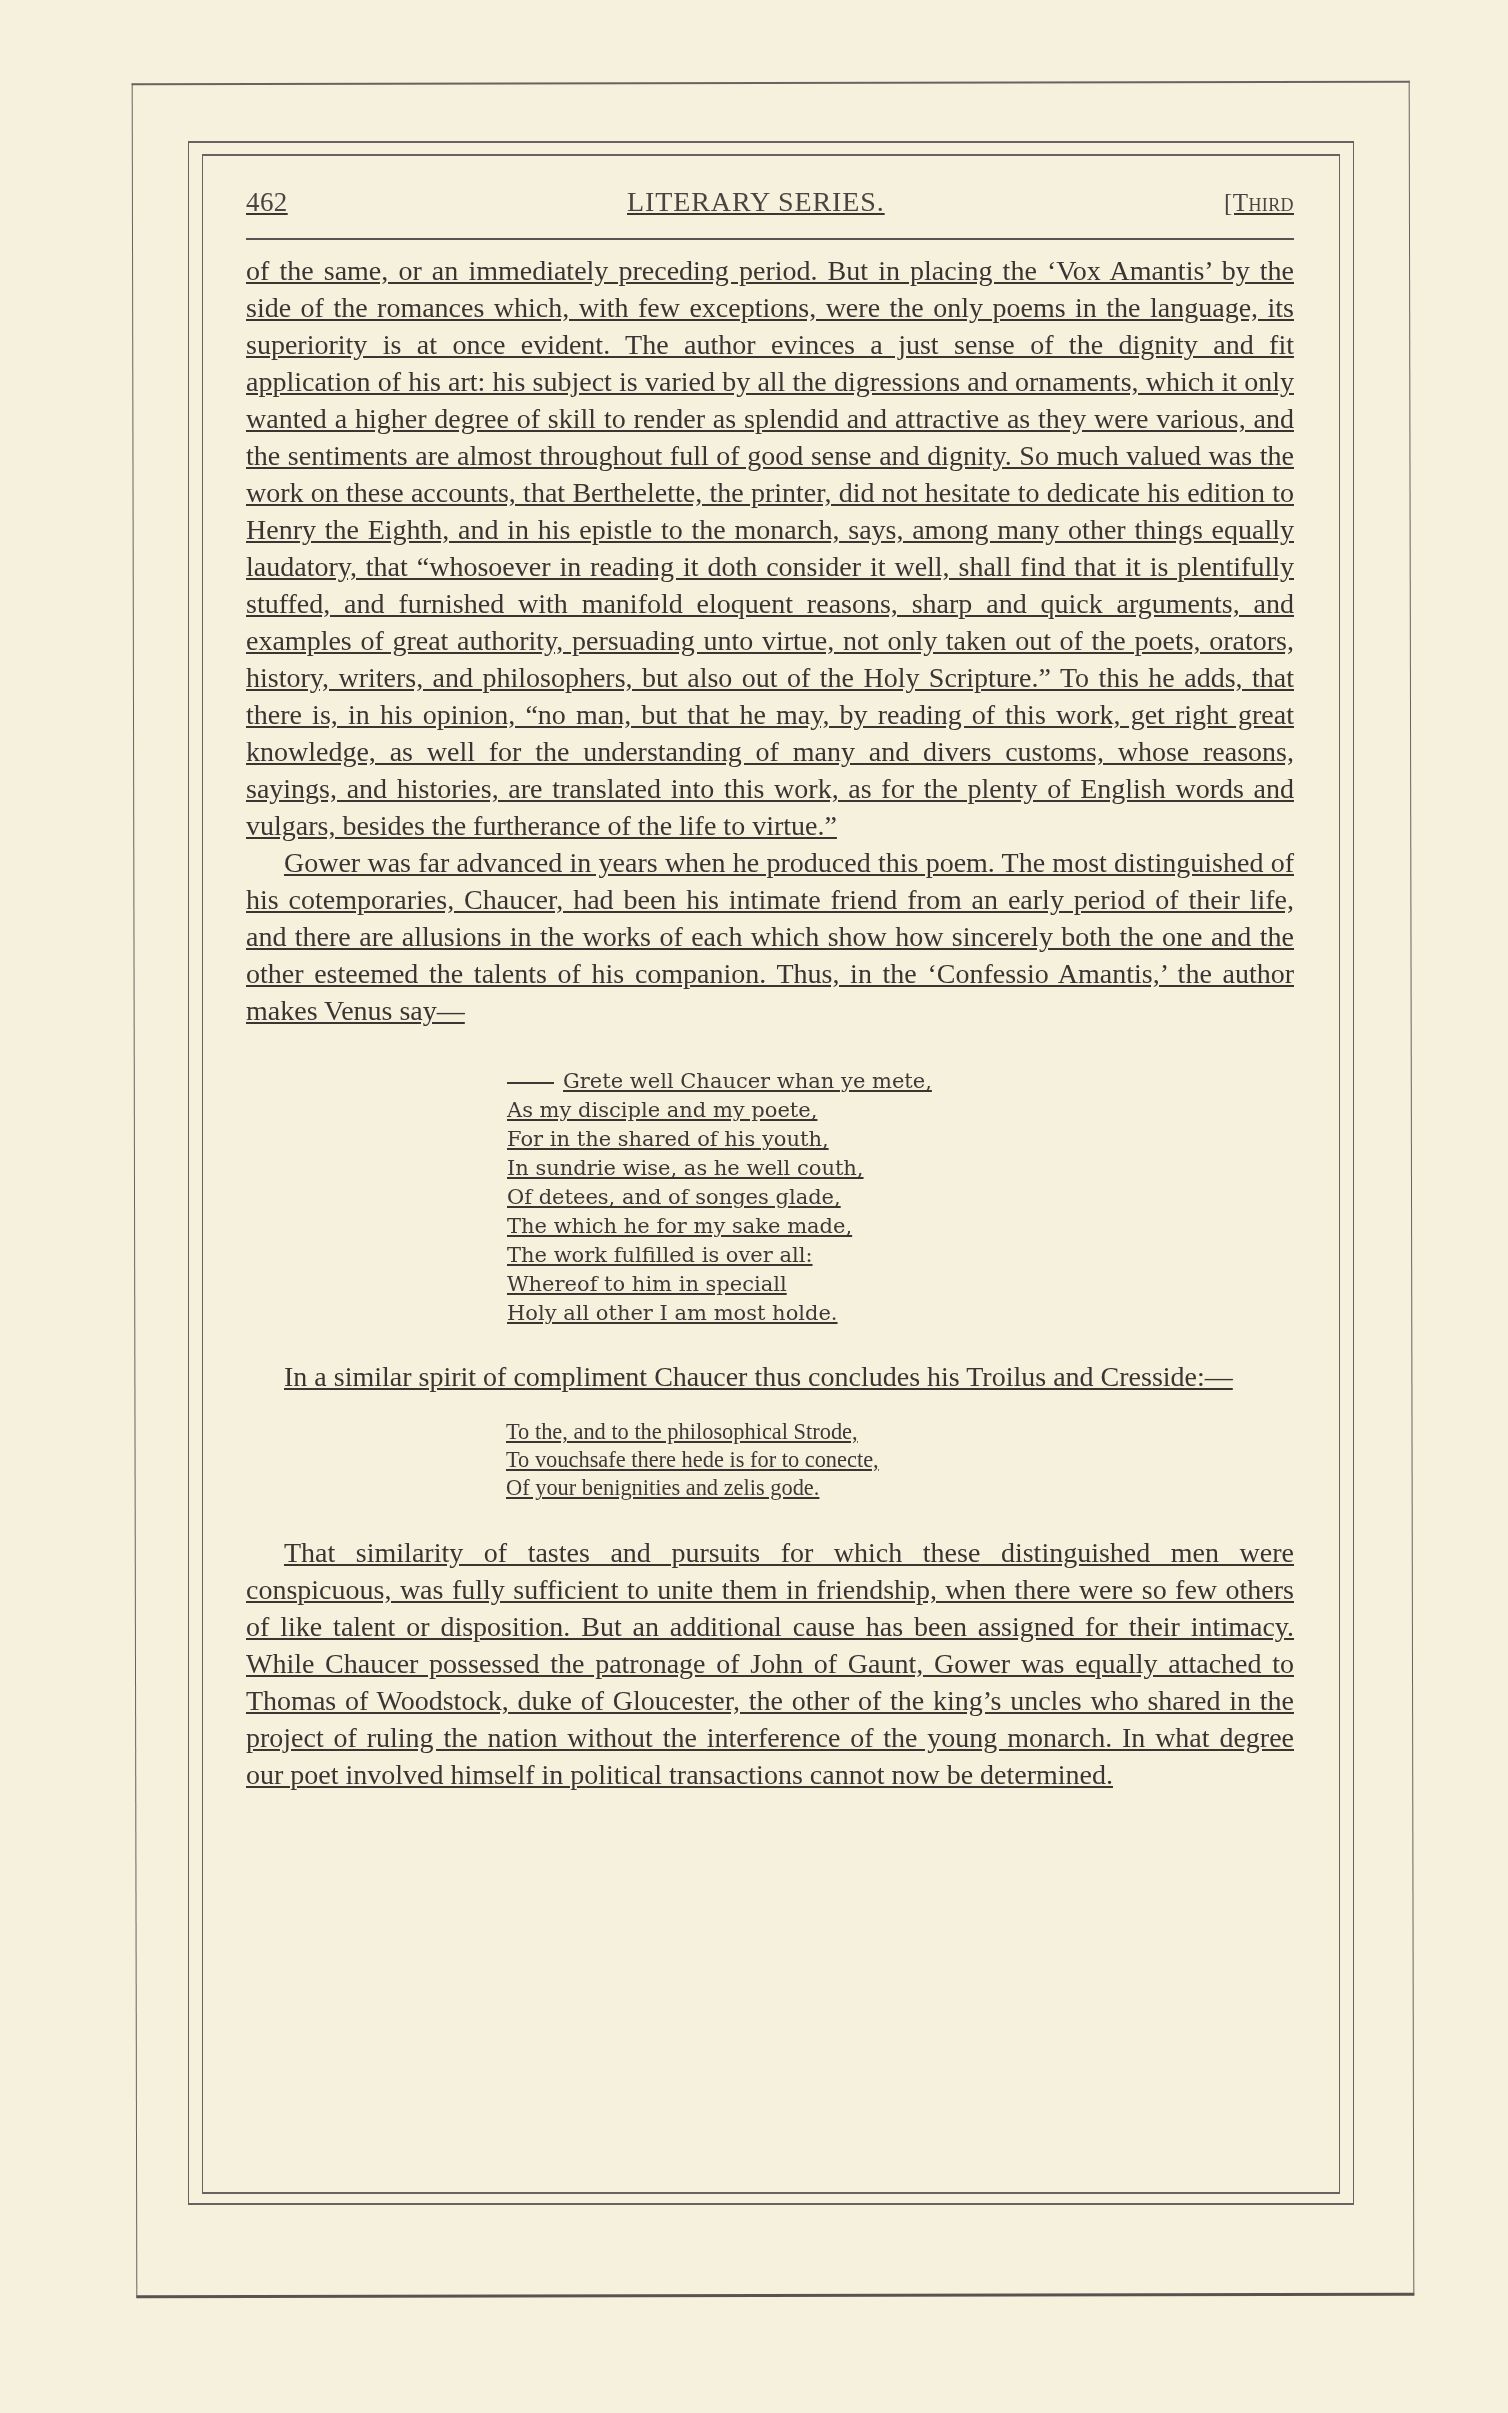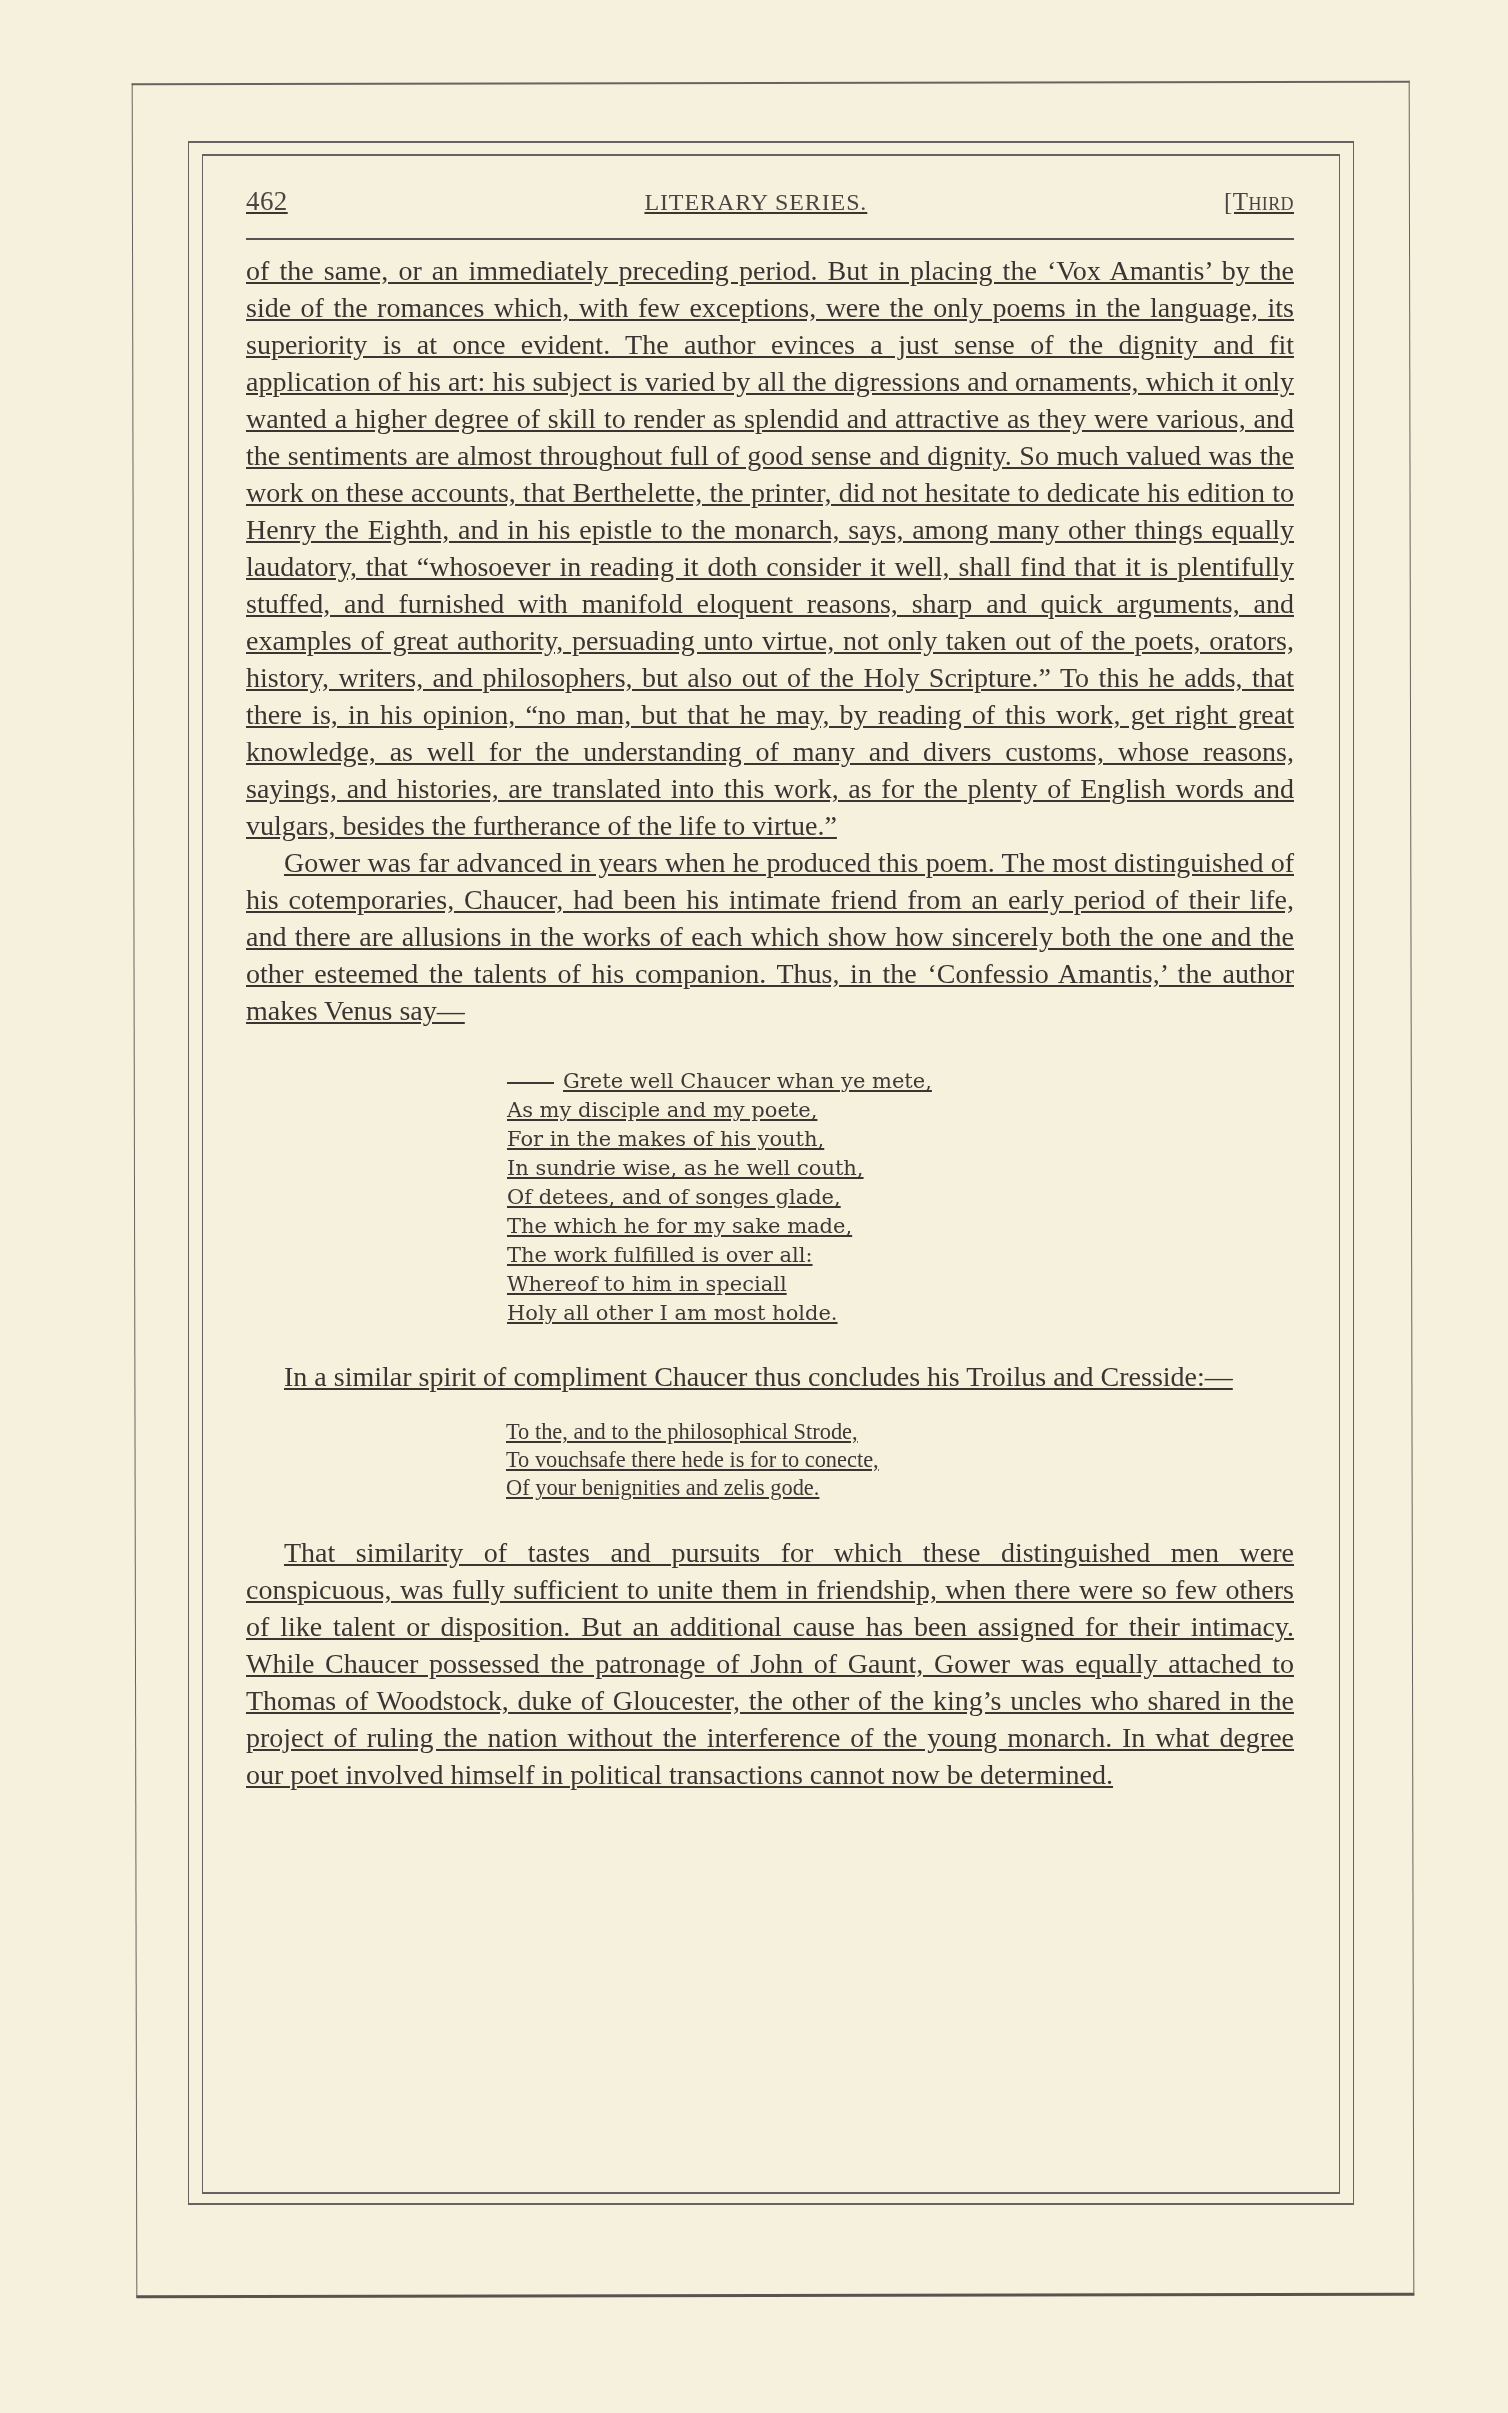--- a/index.html
+++ b/index.html
@@ -46,21 +46,21 @@
     .running-head {
       display: flex;
       justify-content: space-between;
       align-items: baseline;
       font-size: 27px;
       letter-spacing: 0.4px;
       color: #4a4442;
       height: 41px;
       padding-top: 7.2px;
     }
-    .running-head .title { font-size: 24px; letter-spacing: 0.9px; }
+    .running-head .title { font-size: 28px; letter-spacing: 0.9px; }
     .running-head .section { font-variant: small-caps; font-size: 25px; }
     .head-rule {
       border-top: 2.7px solid #5a5250;
       margin-top: 10.7px;
       margin-bottom: 12.5px;
     }
     .para {
       font-size: 28px;
       line-height: 37px;
       text-align: justify;
@@ -110,21 +110,21 @@
     <span class="section">[Third</span>
   </div>
   <div class="head-rule"></div>
 
   <p class="para">of the same, or an immediately preceding period.  But in placing the ‘Vox Amantis’ by the side of the romances which, with few exceptions, were the only poems in the language, its superiority is at once evident.  The author evinces a just sense of the dignity and fit application of his art: his subject is varied by all the digressions and ornaments, which it only wanted a higher degree of skill to render as splendid and attractive as they were various, and the sentiments are almost throughout full of good sense and dignity.  So much valued was the work on these accounts, that Berthelette, the printer, did not hesitate to dedicate his edition to Henry the Eighth, and in his epistle to the monarch, says, among many other things equally laudatory, that “whosoever in reading it doth consider it well, shall find that it is plentifully stuffed, and furnished with manifold eloquent reasons, sharp and quick arguments, and examples of great authority, persuading unto virtue, not only taken out of the poets, orators, history, writers, and philosophers, but also out of the Holy Scripture.”  To this he adds, that there is, in his opinion, “no man, but that he may, by reading of this work, get right great knowledge, as well for the understanding of many and divers customs, whose reasons, sayings, and histories, are translated into this work, as for the plenty of English words and vulgars, besides the furtherance of the life to virtue.”</p>
   <p class="para indent">Gower was far advanced in years when he produced this poem.  The most distinguished of his cotemporaries, Chaucer, had been his intimate friend from an early period of their life, and there are allusions in the works of each which show how sincerely both the one and the other esteemed the talents of his companion.  Thus, in the ‘Confessio Amantis,’ the author makes Venus say—</p>
 
   <ul class="verse verse-1">
     <li><span class="dash"></span><span>Grete well Chaucer whan ye mete,</span></li>
     <li>As my disciple and my poete,</li>
-    <li>For in the makes of his youth,</li>
+    <li>For in the shared of his youth,</li>
     <li>In sundrie wise, as he well couth,</li>
     <li>Of detees, and of songes glade,</li>
     <li>The which he for my sake made,</li>
     <li>The work fulfilled is over all:</li>
     <li>Whereof to him in speciall</li>
     <li>Holy all other I am most holde.</li>
   </ul>
 
   <p class="para indent gap-after-verse1">In a similar spirit of compliment Chaucer thus concludes his Troilus and Cresside:—</p>
 

